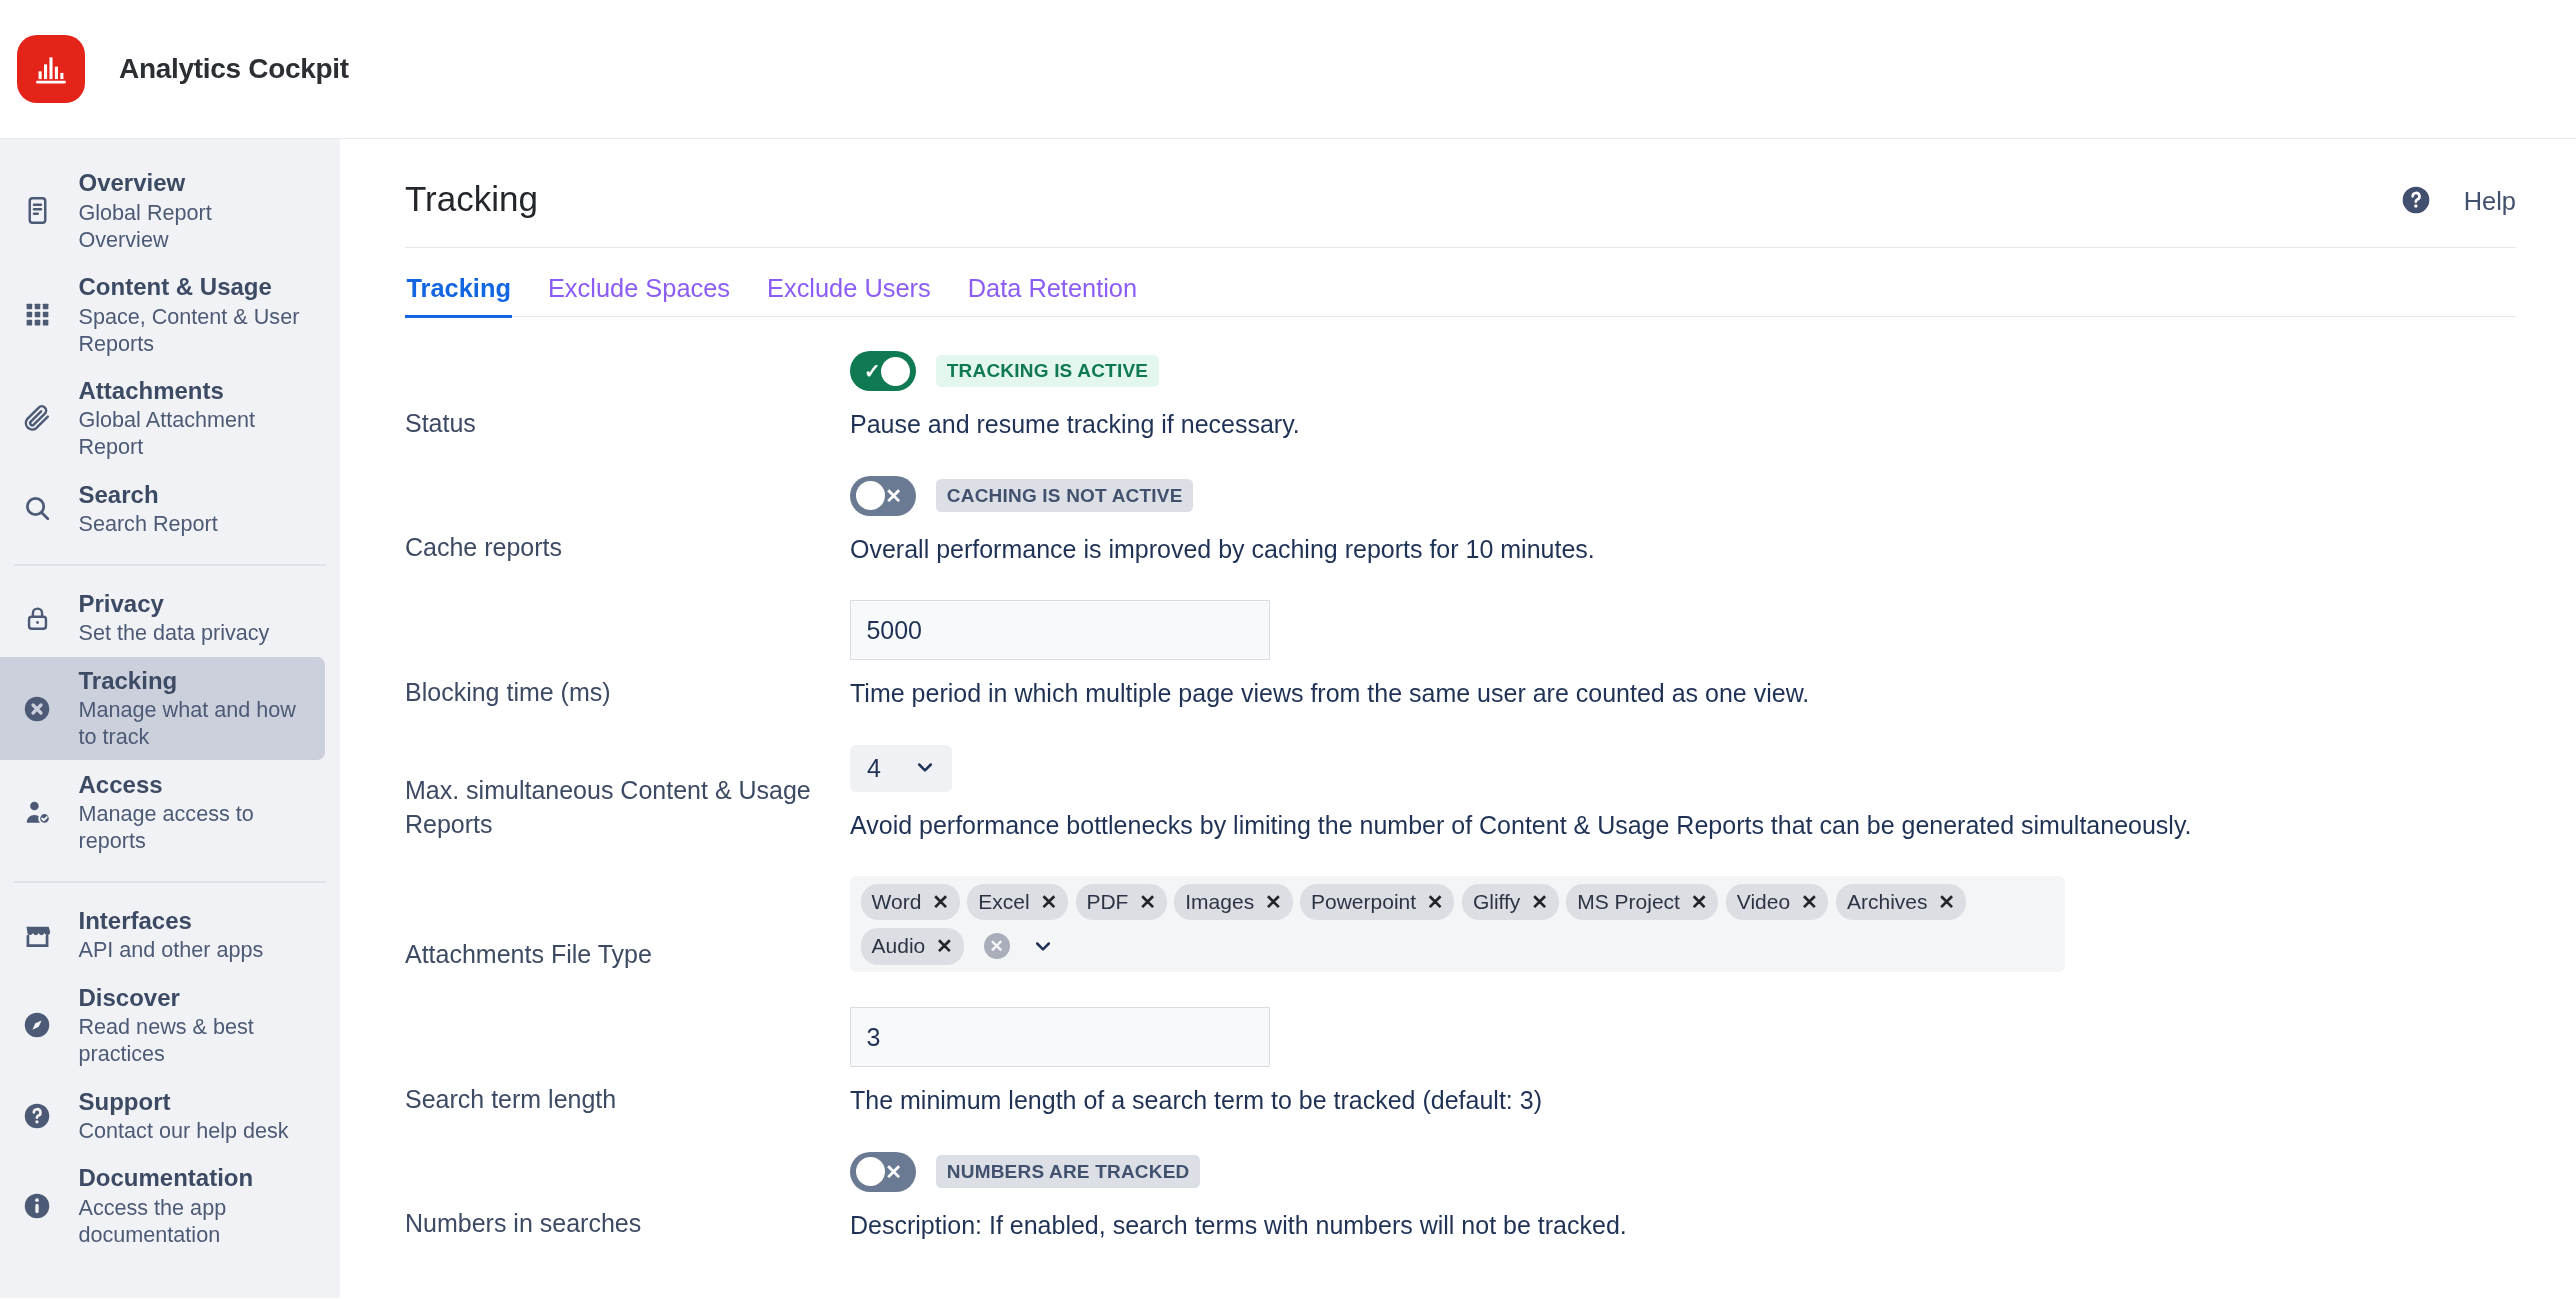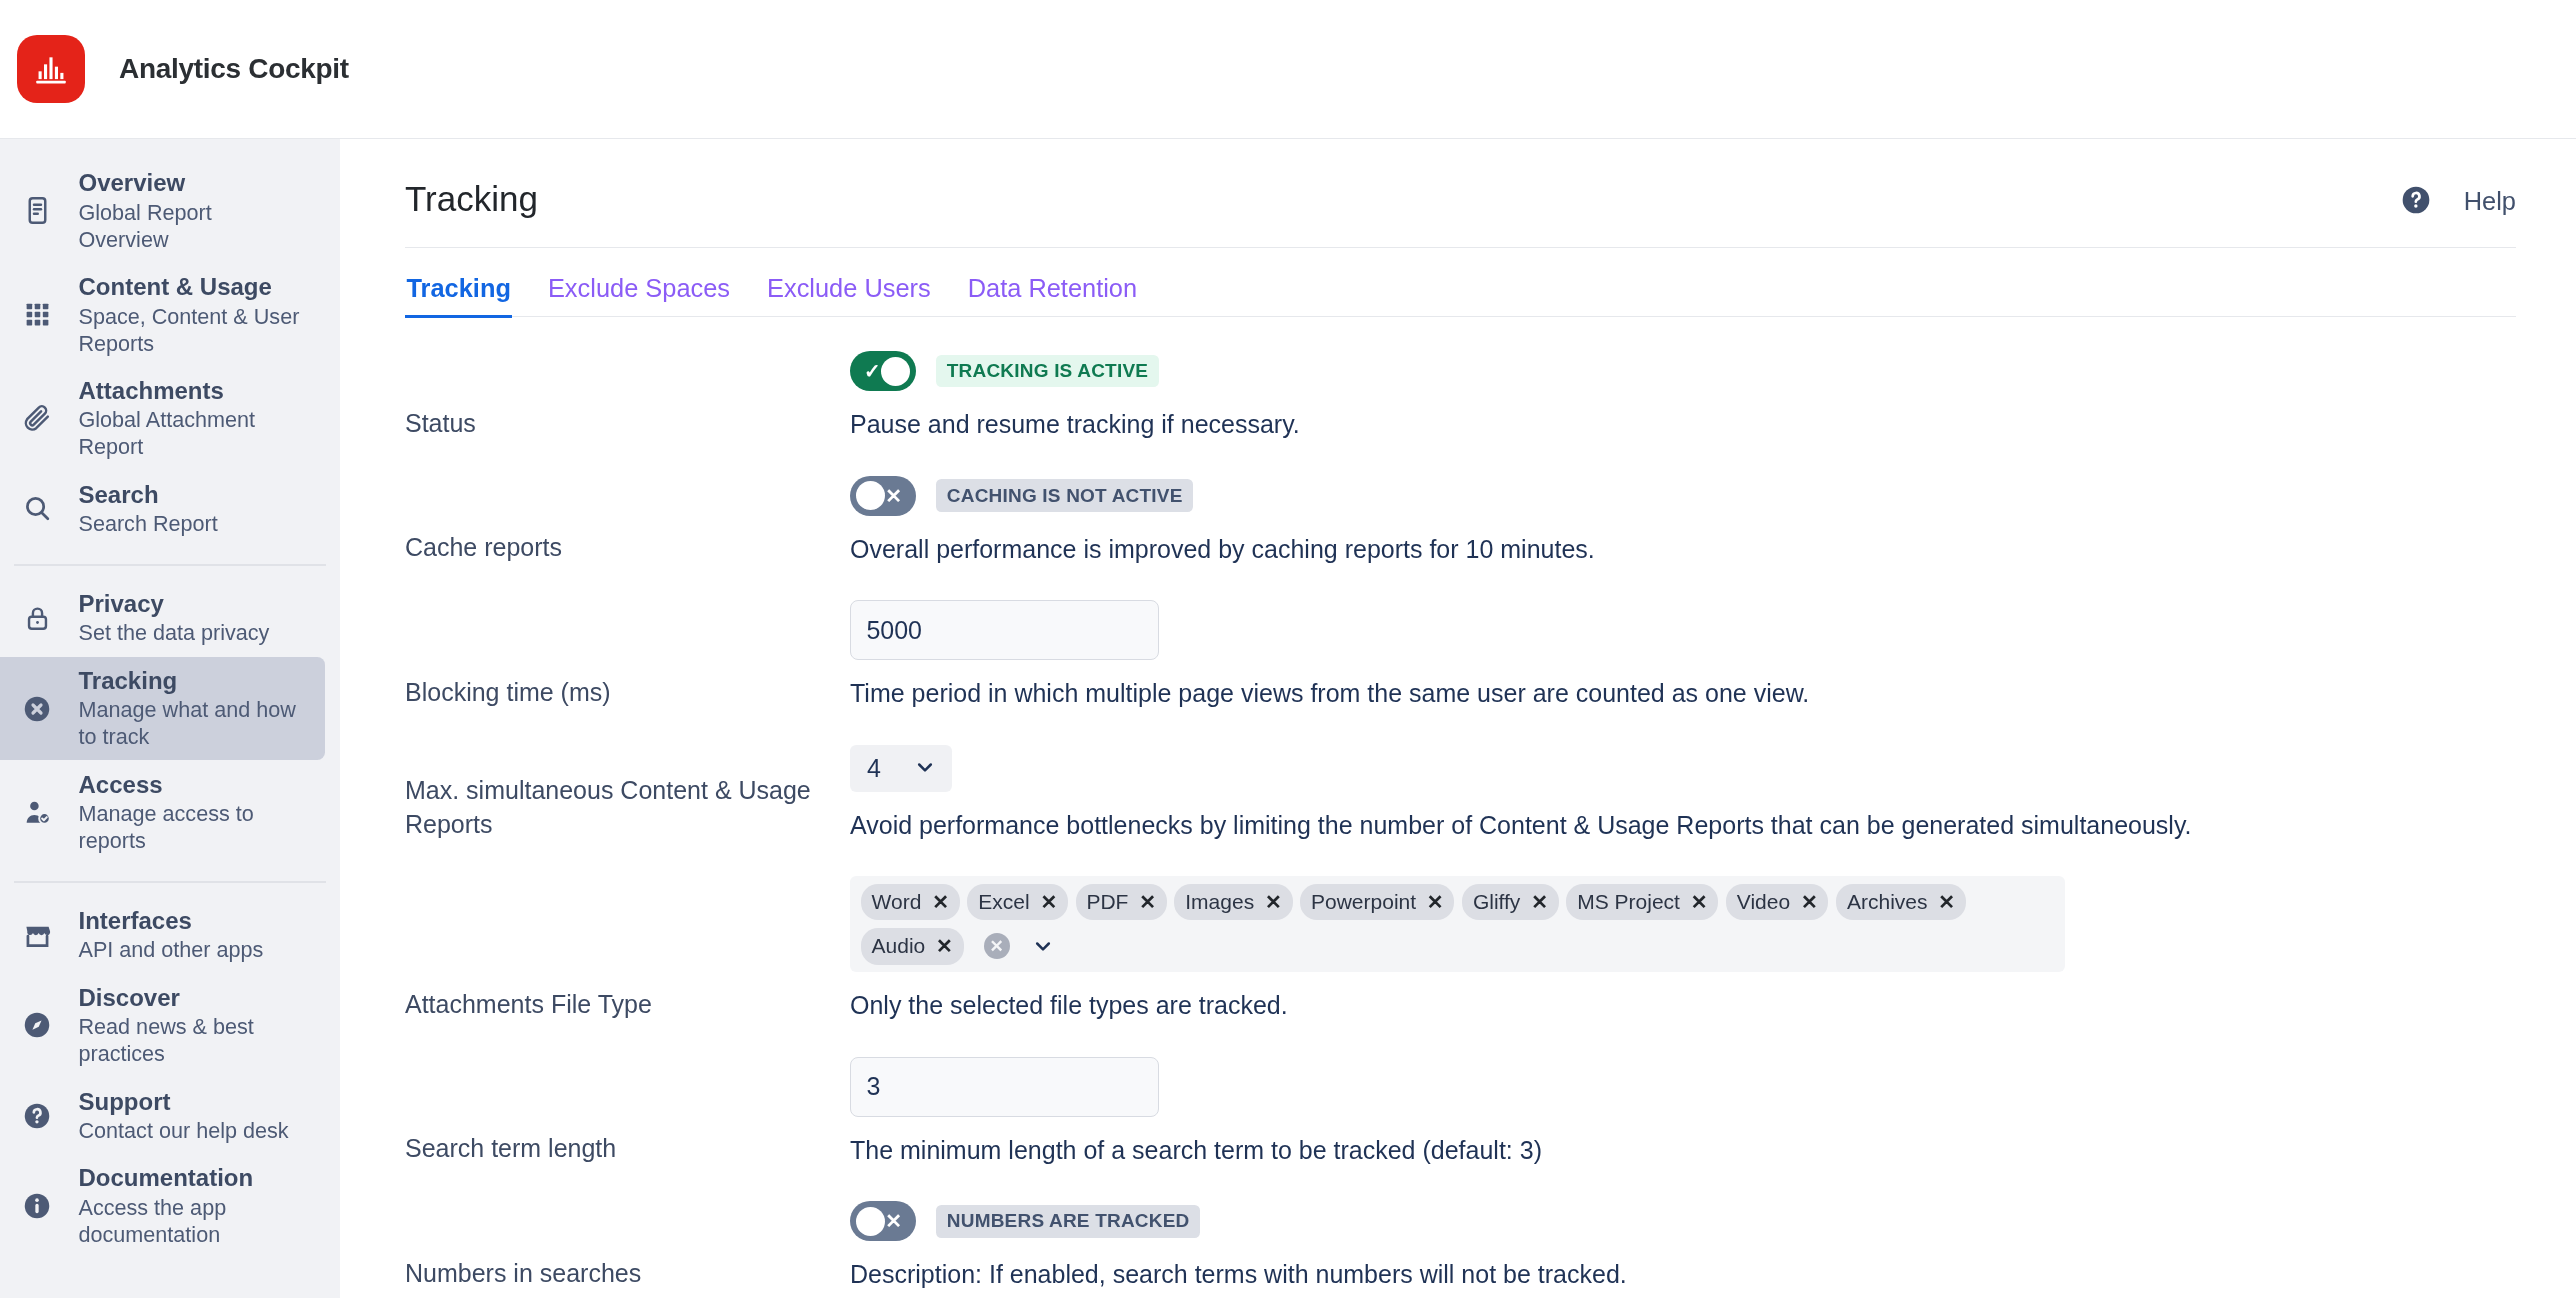--- a/index.html
+++ b/index.html
@@ -190,25 +190,25 @@
     font-weight: 700;
     letter-spacing: 0.2px;
     padding: 5.4px 10.8px;
     border-radius: 5.4px;
   }
   .badge.green { background: #e4f7ee; color: #0f7a51; }
   .badge.grey  { background: #dcdfe6; color: #42526e; }
 
   
   .text-input {
-    width: 309px;
+    width: 420px;
     height: 60px;
     background: #f8f9fb;
     border: 1.5px solid #d8dbe2;
-    border-radius: 8px;
+    border-radius: 1px;
     font-size: 25px;
     color: #1f3255;
     padding: 0 15.4px;
     font-family: "Liberation Sans", sans-serif;
   }
 
   
   .select-box {
     display: inline-flex;
     align-items: center;
@@ -579,21 +579,20 @@
                 <span>Audio</span>
                 <span class="chip-x">✕</span>
               </span>
             <span class="ms-clear">✕</span>
             <span class="ms-caret">
               <svg width="20" height="20" viewBox="0 0 24 24" fill="none" stroke="#1f3255" stroke-width="3" stroke-linecap="round" stroke-linejoin="round">
                 <polyline points="5,9 12,16 19,9"></polyline>
               </svg>
             </span>
           </div>
-          <div class="help-text">Only the selected file types are tracked.</div>
         </div>
       </div>
 
       <div class="row">
         <div class="row-label">Search term length</div>
         <div class="row-field">
           <input class="text-input" type="text" value="3" style="">
           <div class="help-text">The minimum length of a search term to be tracked (default: 3)</div>
         </div>
       </div>

